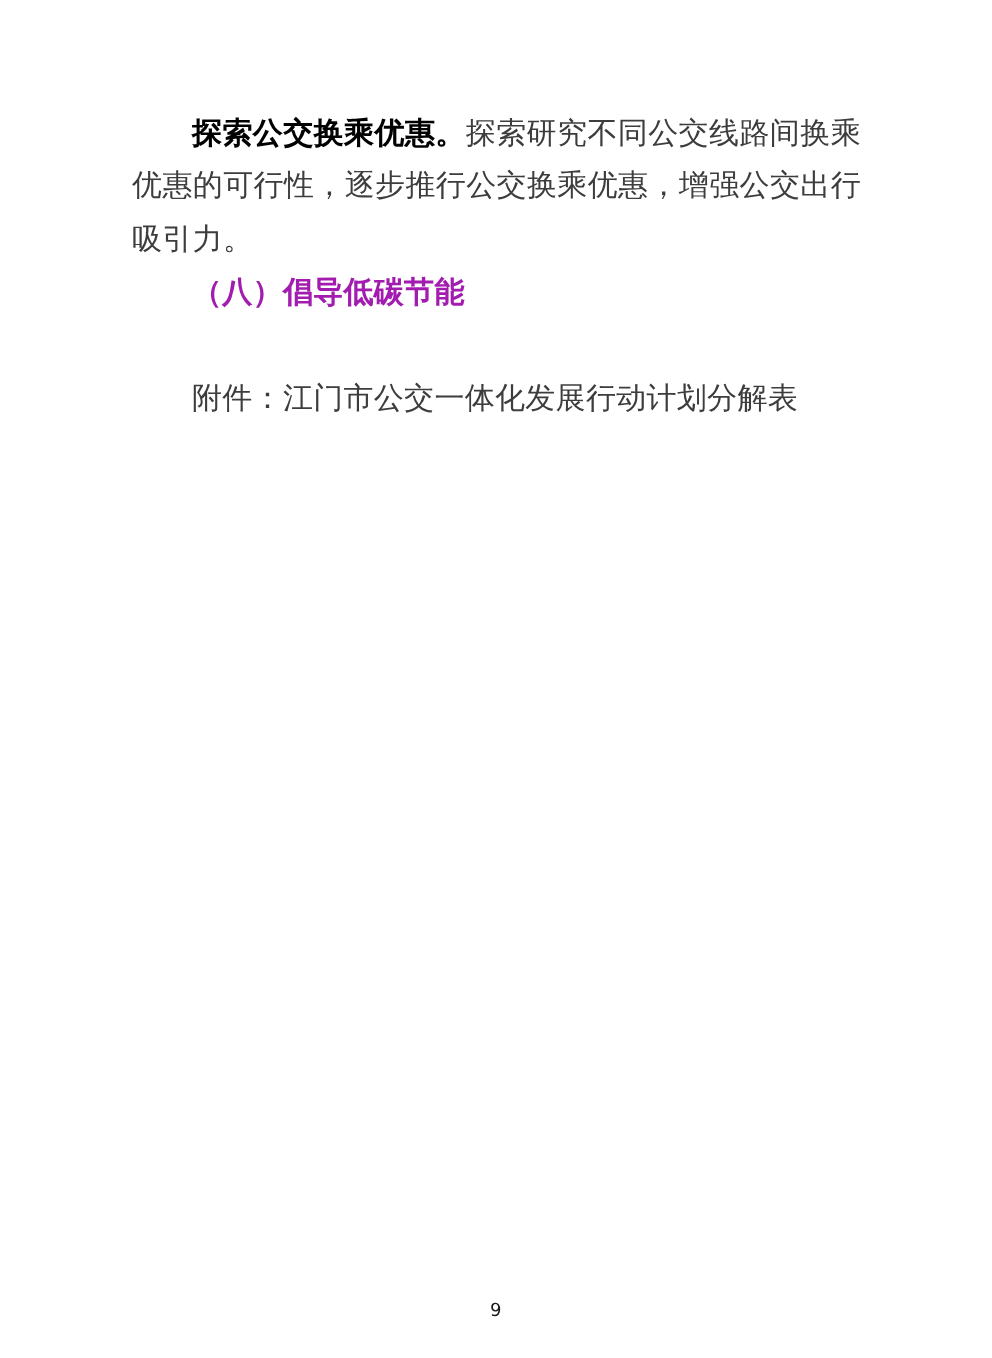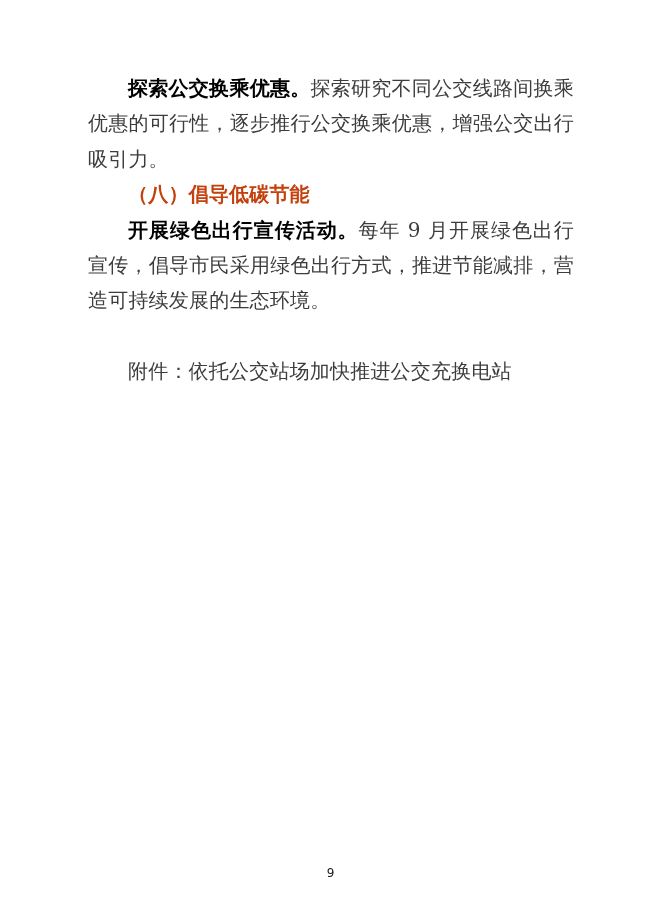--- a/index.html
+++ b/index.html
@@ -36,21 +36,21 @@
     font-weight: bold;
     color: #000000;
   }
   .heading {
     margin: 0;
     font-size: 20px;
     line-height: 35.4px;
     text-indent: 2em;
     font-family: "DejaVu Sans", "Liberation Sans", sans-serif;
     font-weight: bold;
-    color: #c2410c;
+    color: #a21caf;
     letter-spacing: 0.2px;
   }
   .attachment {
     margin: 35.4px 0 0 0;
     font-size: 20px;
     line-height: 35.4px;
     text-indent: 2em;
     color: #3d3d3d;
     letter-spacing: 0.2px;
   }
@@ -70,20 +70,19 @@
 
 <div class="page">
   <div class="doc-body">
 
     <p class="para"><span class="lead">探索公交换乘优惠。</span><span>探索研究不同公交线路间换乘优惠的可行性，逐步推行公交换乘优惠，增强公交出行吸引力。</span></p>
 
     <p class="heading"><span>（八）倡导低碳节能</span></p>
 
 
 
-    <p class="para"><span class="lead">开展绿色出行宣传活动。</span><span>每年 9 月开展绿色出行宣传，倡导市民采用绿色出行方式，推进节能减排，营造可持续发展的生态环境。</span></p>
 
-    <p class="attachment">附件：依托公交站场加快推进公交充换电站</p>
+    <p class="attachment">附件：江门市公交一体化发展行动计划分解表</p>
 
   </div>
 
   <div class="page-number">9</div>
 </div>
 
 </body></html>

